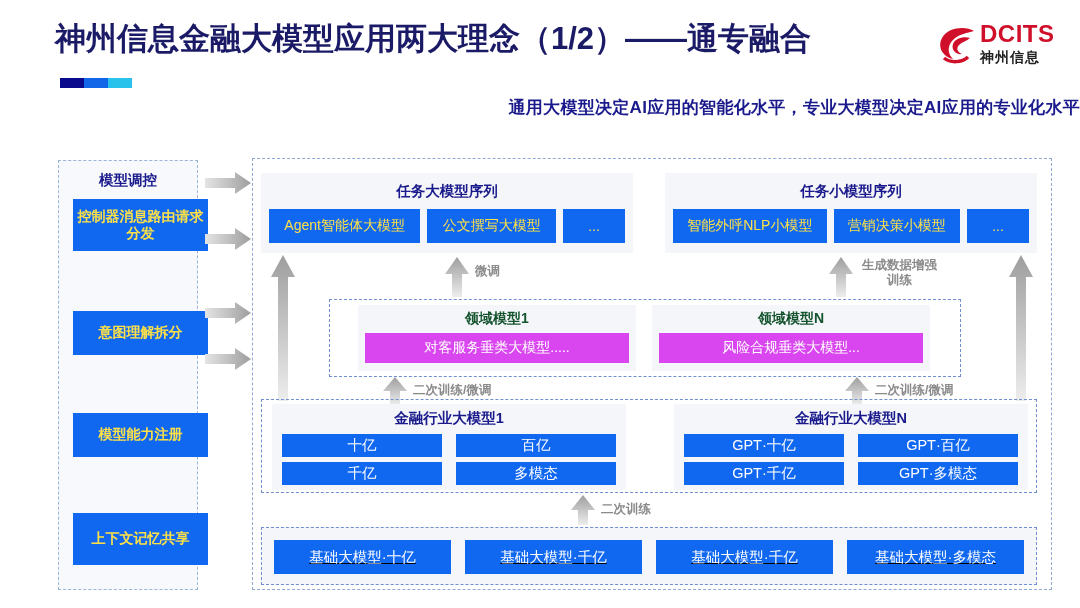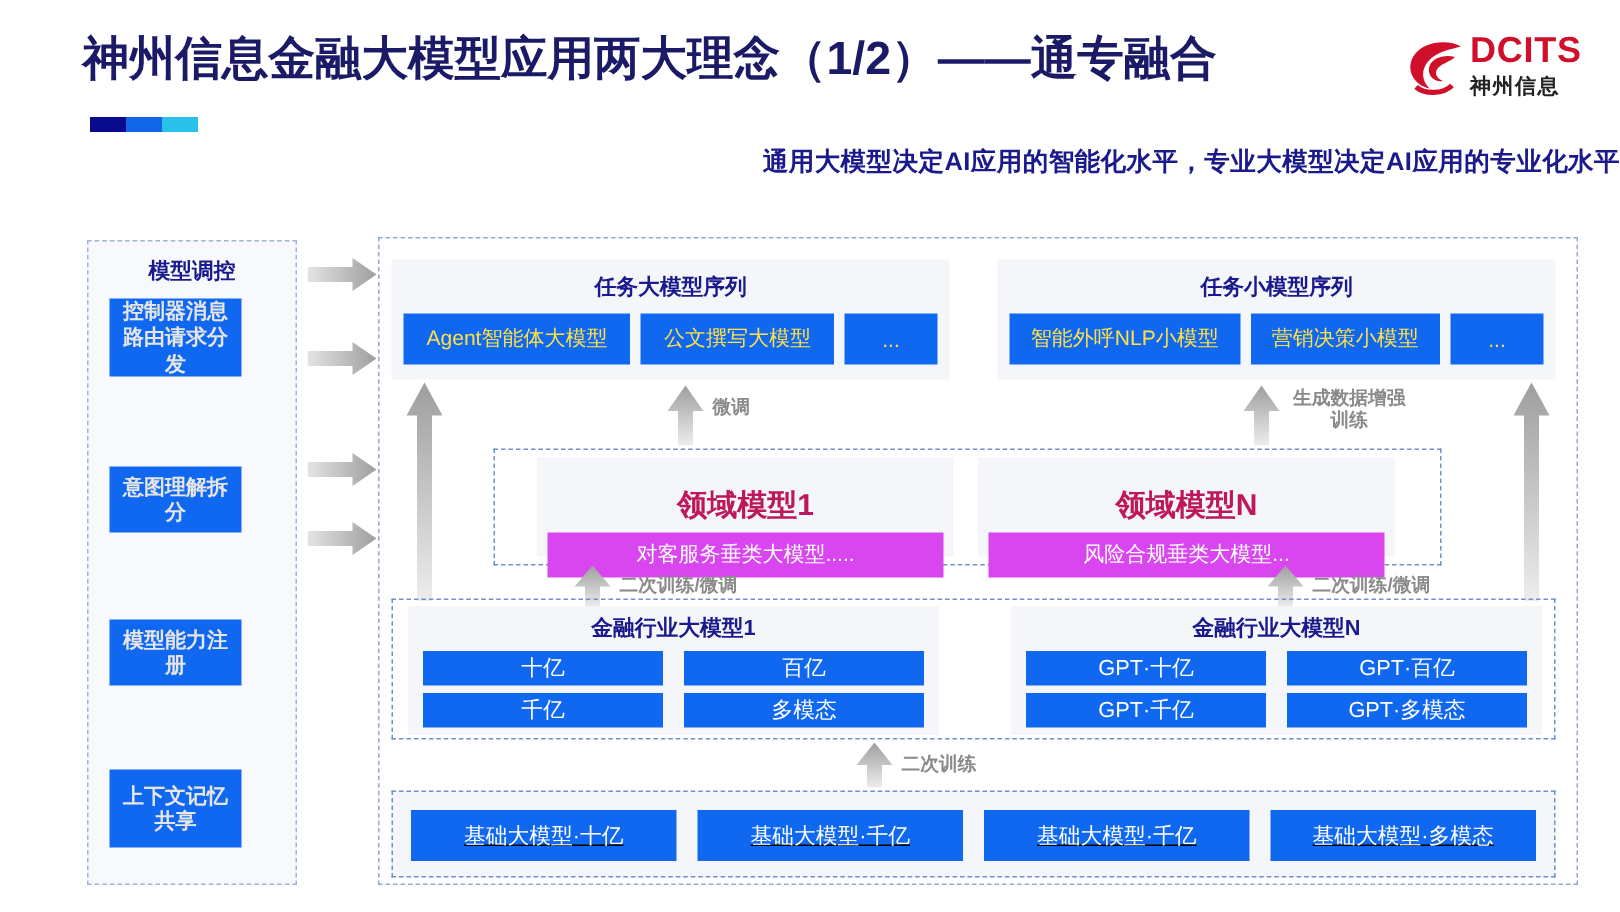--- a/index.html
+++ b/index.html
@@ -53,22 +53,22 @@
     position: absolute; left: 58px; top: 10px;
     width: 140px; height: 430px;
     background: #f7f9fc;
     border: 1.4px dashed #9bb4d8;
   }
   #control-title {
     position:absolute; left:0; right:0; top:10px;
     text-align:center; font-size:14.5px; font-weight:bold; color:#1a1a8c;
   }
   .ctrl-box {
-    position: absolute; left: 14px; width: 88px;
-    background: #1168f0; color: #e5e5e5;
+    position: absolute; left: 14px; width: 135px;
+    background: #1168f0; color: #fde047;
     font-size: 14px; font-weight: bold;
     display: flex; align-items: center; justify-content: center;
     text-align: center; line-height: 1.25; padding: 2px 4px;
   }
   #ctrl-0 { top: 38px;  height: 52px; }
   #ctrl-1 { top: 150px; height: 44px; }
   #ctrl-2 { top: 252px; height: 44px; }
   #ctrl-3 { top: 352px; height: 52px; }
 
   
@@ -107,22 +107,22 @@
     width: 632px; height: 78px;
     border: 1.2px dashed #6f8fd0;
   }
   .domain-card {
     position: absolute; top: 5px; height: 66px;
     background: #f4f6fa;
   }
   #domain-card-1 { left: 28px; width: 278px; }
   #domain-card-2 { left: 322px; width: 278px; }
   .domain-title {
-    text-align:center; font-size:20px; font-weight:bold;
-    color:#be185d; padding-top:5px;margin-top:13px;
+    text-align:center; font-size:14px; font-weight:bold;
+    color:#14532d; padding-top:5px;
   }
   .domain-chip {
     margin: 5px 7px 0 7px; height: 30px;
     background:#d946ef; color:#fff; font-size:14px;
     display:flex; align-items:center; justify-content:center;
   }
 
   
   #industry-region {
     position: absolute; left: 8px; top: 240px;

